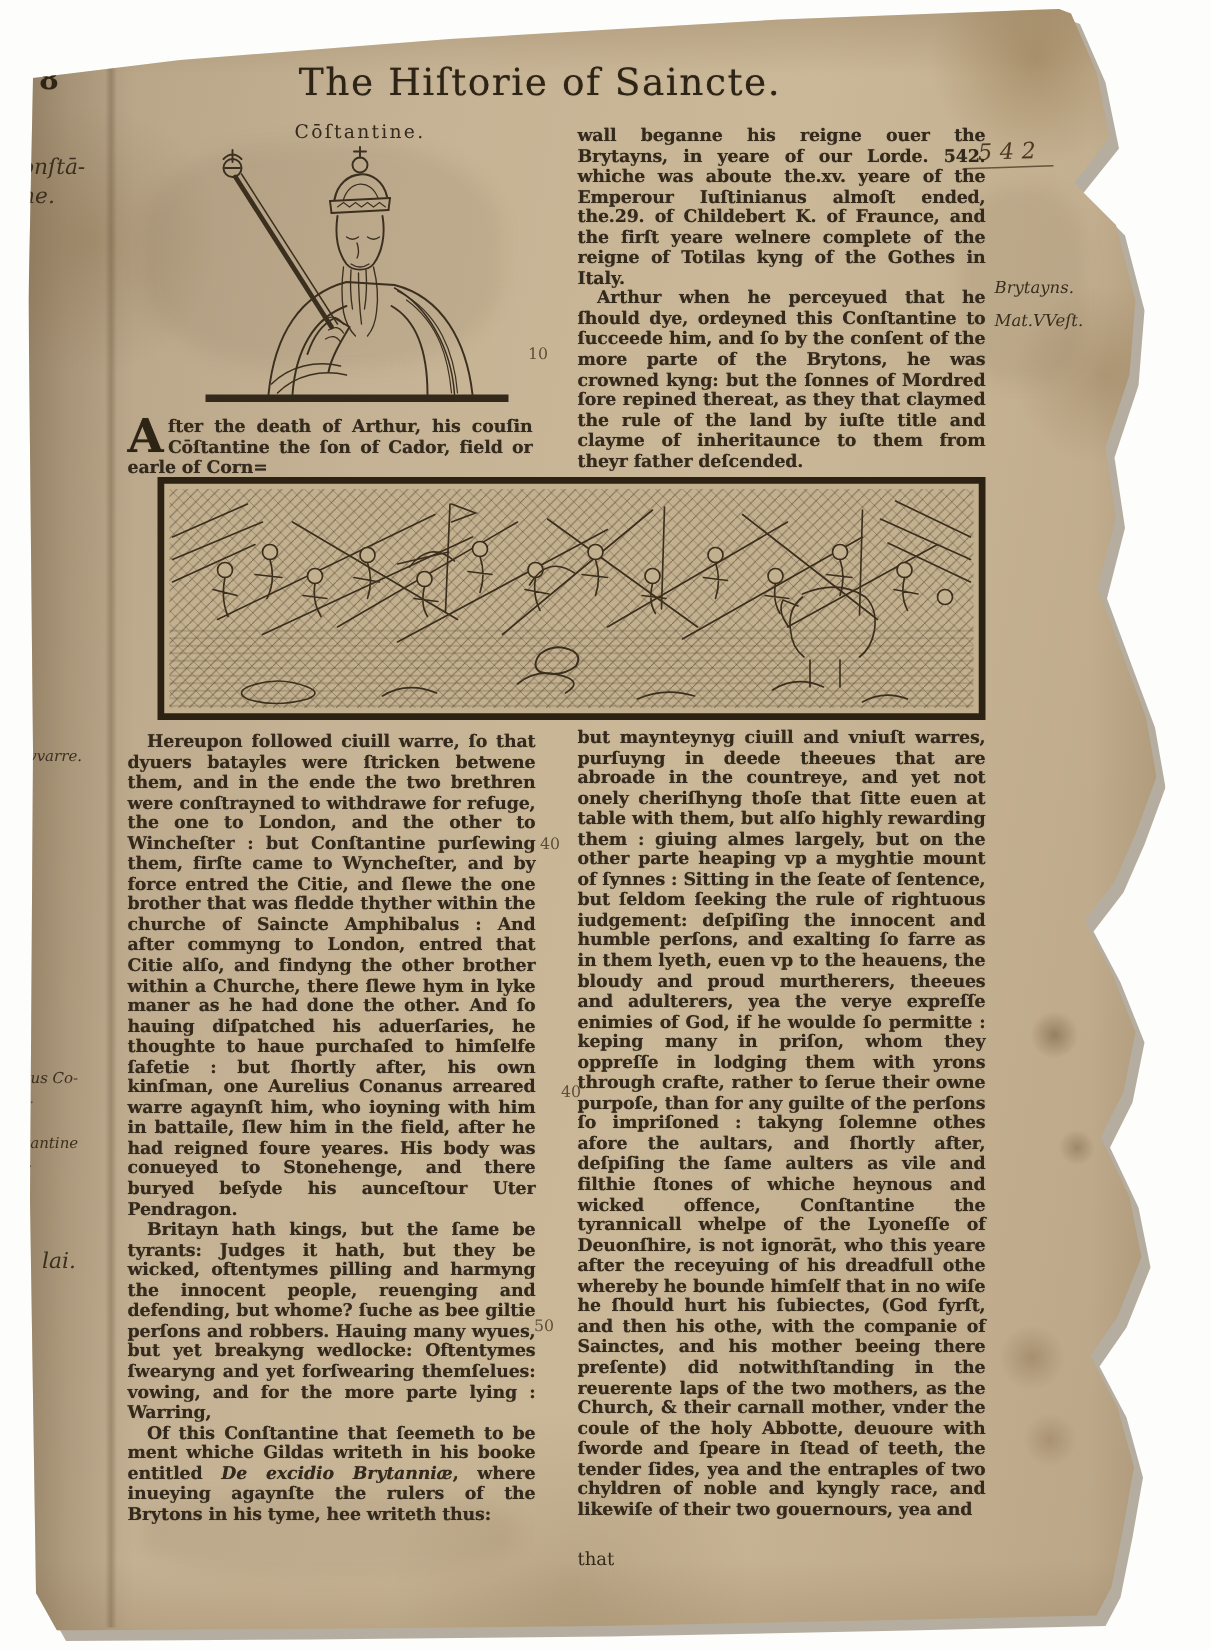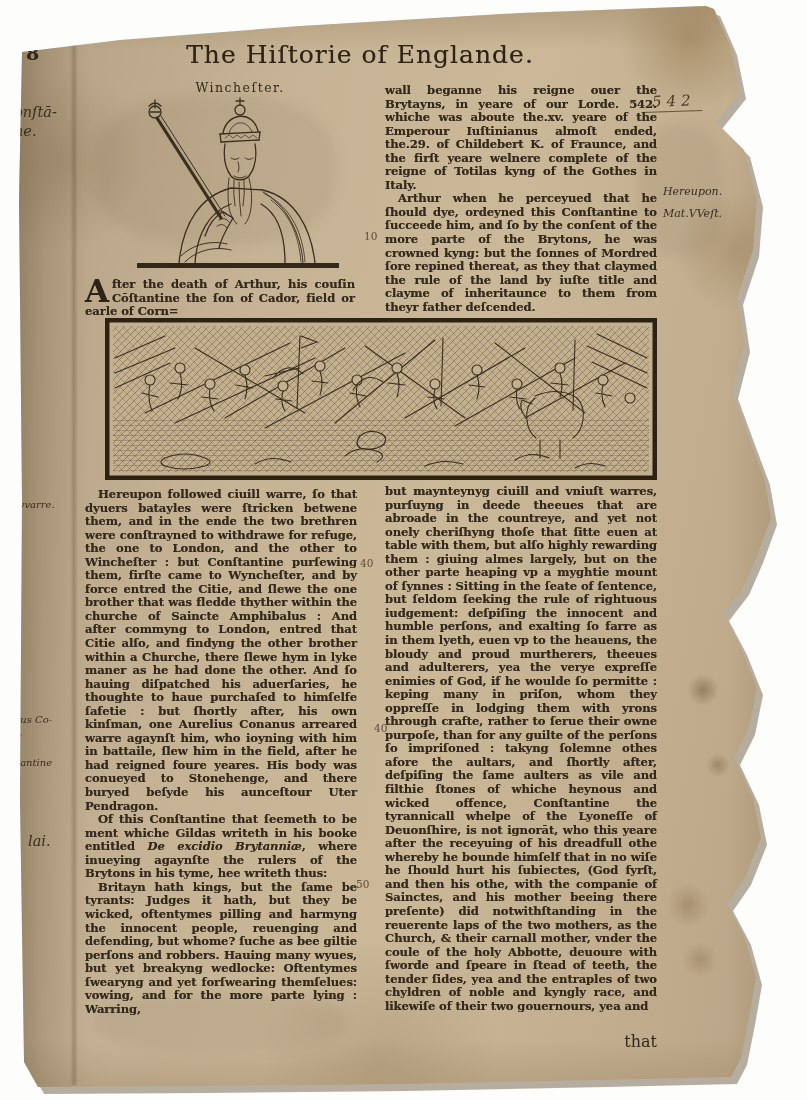--- a/index.html
+++ b/index.html
@@ -35,62 +35,62 @@
   .title{position:absolute;font-size:25px;letter-spacing:1px;color:#2e2416;text-align:center;
     text-shadow:0 0 .6px rgba(45,34,18,.5);}
   .caption{position:absolute;font-size:12.5px;letter-spacing:1.5px;color:#33291c;text-align:center;}
   .mnote{position:absolute;font-style:italic;color:#3a2e1f;font-size:11px;line-height:13px;white-space:nowrap;}
   .mnote.big{font-size:14.5px;line-height:19px;}
   .gutternum{position:absolute;font-size:10.5px;color:#4a3b27;opacity:.85;}
   .yearnote{position:absolute;font-style:italic;font-size:15px;letter-spacing:5px;color:#4a3823;
     border-bottom:1.5px solid rgba(70,52,30,.75);padding:0 6px 1px 10px;transform:rotate(-2deg);}
   .dropcap{float:left;font-size:31px;line-height:26px;padding-right:3px;color:#2e2416;}
   .ital{font-style:italic;}
-  .catchword{position:absolute;font-size:16px;color:#33291c;text-align:right;}
+  .catchword{position:absolute;font-size:12px;color:#33291c;text-align:left;}
   svg{display:block;}
 </style>
 </head>
 <body>
 
 <div class="stage">
   <div class="paper-shadow"></div>
   <div class="paper">
     <div class="crease"></div>
     <div class="smudge" style="left:95px;top:95px;width:240px;height:150px;"></div>
     <div class="smudge" style="left:640px;top:125px;width:85px;height:130px;"></div>
     <div class="smudge" style="left:95px;top:995px;width:250px;height:55px;"></div>
 
     <div class="pagenum" style="left:26px;top:42px;">8</div>
-    <div class="title" style="left:90px;top:40px;width:540px;">The Hiſtorie of Englande.</div>
+    <div class="title" style="left:90px;top:40px;width:540px;">The Hiſtorie of Saincte.</div>
 
     <div class="mnote big" style="left:14px;top:103px;">
       <span>onſtā-</span><br>
       <span>ne.</span>
     </div>
     <div class="mnote" style="left:6px;top:498px;font-size:10px;">ill vvarre.</div>
     <div class="mnote" style="left:8px;top:713px;font-size:10px;">
       <span>elius Co-</span><br>
       <span style="opacity:.6">us.</span>
     </div>
     <div class="mnote" style="left:6px;top:756px;font-size:10px;">
       <span>nſtantine</span><br>
       <span>ne.</span>
     </div>
     <div class="mnote big" style="left:28px;top:832px;">lai.</div>
 
     <div class="yearnote" style="left:642px;top:92px;">542</div>
-    <div class="mnote" style="left:663px;top:185px;">Hereupon.</div>
+    <div class="mnote" style="left:663px;top:185px;">Brytayns.</div>
     <div class="mnote" style="left:663px;top:207px;">Mat.VVeſt.</div>
 
-    <div class="gutternum" style="left:364px;top:230px;">10</div>
+    <div class="gutternum" style="left:352px;top:230px;">10</div>
     <div class="gutternum" style="left:360px;top:557px;">40</div>
     <div class="gutternum" style="left:362px;top:722px;margin-left:12px;">40</div>
     <div class="gutternum" style="left:356px;top:878px;">50</div>
 
-    <div class="caption" style="left:140px;top:80px;width:200px;">Wincheſter.</div>
+    <div class="caption" style="left:140px;top:80px;width:200px;">Cōſtantine.</div>
     <svg style="position:absolute;left:135px;top:96px;" width="208" height="176" viewBox="0 0 208 176">
       <g fill="none" stroke="#3b2f1f" stroke-width="1.3" stroke-linecap="round">
 
         <rect x="2" y="167" width="202" height="5" fill="#33291b" stroke="none"></rect>
 
         <line x1="22" y1="22" x2="86" y2="122" stroke-width="3.2"></line>
         <line x1="26" y1="20" x2="90" y2="120" stroke-width="1"></line>
         <circle cx="20" cy="16" r="6"></circle>
         <path d="M14 10 q6 -6 12 0 M20 4 l0 8 M15 16 l10 0"></path>
 
@@ -181,22 +181,22 @@
 
         <path d="M60 140 q20 -8 40 0 q10 4 0 8 q-22 6 -40 0 q-8 -4 0 -8 M150 146 q16 -10 36 -2 M240 138 q14 -12 34 -4 q8 4 -2 10 M320 148 q18 -8 38 -2 M410 142 q16 -10 34 -2 M470 150 q14 -8 30 -2"></path>
         <path d="M255 118 q10 -8 22 -2 q6 4 2 10 q-10 8 -24 4 q-6 -4 0 -12" stroke-width="1.3"></path>
 
         <path d="M195 18 L192 90 M196 18 l16 6 l-16 6 M470 22 L468 92 M338 20 L336 88"></path>
       </g>
     </svg>
 
     <div class="txt" style="left:85px;top:488px;width:272px;">
       <p class="ind">Hereupon followed ciuill warre, ſo that dyuers batayles were ſtricken betwene them, and in the ende the two brethren were conſtrayned to withdrawe for refuge, the one to London, and the other to Wincheſter : but Conſtantine purſewing them, firſte came to Wyncheſter, and by force entred the Citie, and ſlewe the one brother that was fledde thyther within the churche of Saincte Amphibalus : And after commyng to London, entred that Citie alſo, and findyng the other brother within a Churche, there ſlewe hym in lyke maner as he had done the other. And ſo hauing diſpatched his aduerſaries, he thoughte to haue purchaſed to himſelfe ſafetie : but ſhortly after, his own kinſman, one Aurelius Conanus arreared warre agaynſt him, who ioyning with him in battaile, ſlew him in the field, after he had reigned foure yeares. His body was conueyed to Stonehenge, and there buryed beſyde his aunceſtour Uter Pendragon.</p>
+      <p class="ind">Britayn hath kings, but the ſame be tyrants: Judges it hath, but they be wicked, oftentymes pilling and harmyng the innocent people, reuenging and defending, but whome? ſuche as bee giltie perſons and robbers. Hauing many wyues, but yet breakyng wedlocke: Oftentymes ſwearyng and yet forſwearing themſelues: vowing, and for the more parte lying : Warring,</p>
       <p class="ind"><span>Of this Conſtantine that ſeemeth to be ment whiche Gildas writeth in his booke entitled </span><span class="ital">De excidio Brytanniæ</span><span>, where inueying agaynſte the rulers of the Brytons in his tyme, hee writeth thus:</span></p>
-      <p class="ind">Britayn hath kings, but the ſame be tyrants: Judges it hath, but they be wicked, oftentymes pilling and harmyng the innocent people, reuenging and defending, but whome? ſuche as bee giltie perſons and robbers. Hauing many wyues, but yet breakyng wedlocke: Oftentymes ſwearyng and yet forſwearing themſelues: vowing, and for the more parte lying : Warring,</p>
     </div>
 
     <div class="txt" style="left:385px;top:485px;width:272px;">
       <p>but maynteynyg ciuill and vniuſt warres, purſuyng in deede theeues that are abroade in the countreye, and yet not onely cheriſhyng thoſe that ſitte euen at table with them, but alſo highly rewarding them : giuing almes largely, but on the other parte heaping vp a myghtie mount of ſynnes : Sitting in the ſeate of ſentence, but ſeldom ſeeking the rule of rightuous iudgement: deſpiſing the innocent and humble perſons, and exalting ſo farre as in them lyeth, euen vp to the heauens, the bloudy and proud murtherers, theeues and adulterers, yea the verye expreſſe enimies of God, if he woulde ſo permitte : keping many in priſon, whom they oppreſſe in lodging them with yrons through crafte, rather to ſerue their owne purpoſe, than for any guilte of the perſons ſo impriſoned : takyng ſolemne othes afore the aultars, and ſhortly after, deſpiſing the ſame aulters as vile and filthie ſtones of whiche heynous and wicked offence, Conſtantine the tyrannicall whelpe of the Lyoneſſe of Deuonſhire, is not ignorāt, who this yeare after the receyuing of his dreadfull othe whereby he bounde himſelf that in no wiſe he ſhould hurt his ſubiectes, (God fyrſt, and then his othe, with the companie of Sainctes, and his mother beeing there preſente) did notwithſtanding in the reuerente laps of the two mothers, as the Church, &amp; their carnall mother, vnder the coule of the holy Abbotte, deuoure with ſworde and ſpeare in ſtead of teeth, the tender ſides, yea and the entraples of two chyldren of noble and kyngly race, and likewiſe of their two gouernours, yea and</p>
     </div>
     <div class="catchword" style="left:385px;top:1032px;width:272px;">that</div>
   </div>
 </div>
 
 </body></html>

